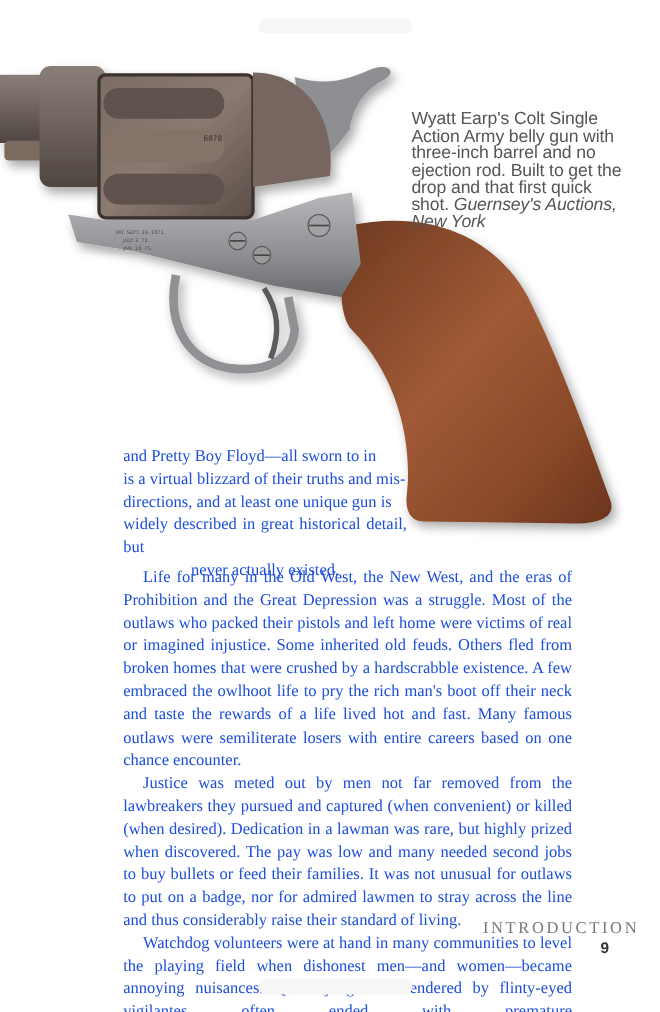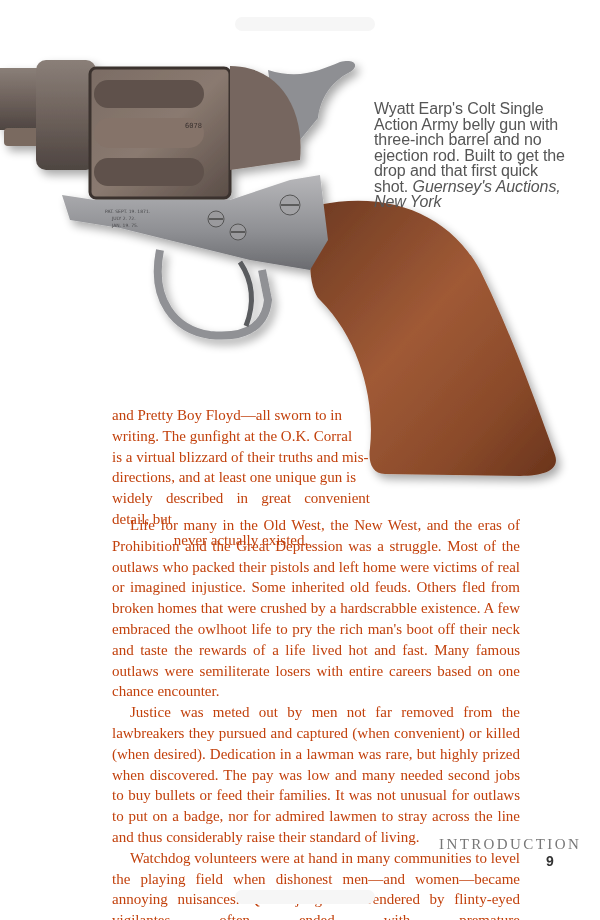--- a/index.html
+++ b/index.html
@@ -19,21 +19,21 @@
     .photo { position: absolute; left: 0; top: 40px; width: 600px; height: 450px; }
 
     .caption {
       position: absolute; left: 374px; top: 101px; width: 200px;
       font-family: "Liberation Sans", "DejaVu Sans", sans-serif;
       font-size: 16px; line-height: 15.5px; color: #555;
       letter-spacing: -0.1px;
     }
     .caption .credit { font-style: italic; }
 
-    .text { position: absolute; left: 112px; width: 408px; font-size: 15px; line-height: 20.8px; color: #c2410c; }
+    .text { position: absolute; left: 112px; width: 408px; font-size: 15px; line-height: 20.8px; color: #1d4ed8; }
     .para-top { top: 405px; width: 258px; text-align: justify; }
     .para-top p { margin: 0; }
     .body { top: 515px; text-align: justify; }
     .body p { margin: 0; text-indent: 18px; }
 
     .footer {
       position: absolute; top: 836px; left: 439px;
       font-family: Liberation Serif, serif;
       font-size: 15px; letter-spacing: 2.4px; color: #777;
     }
@@ -120,24 +120,23 @@
   </g>
 </svg>
 
 <div class="caption">
   <span>Wyatt Earp's Colt Single Action Army belly gun with three-inch barrel and no ejection rod. Built to get the drop and that first quick shot.</span>
   <span class="credit">Guernsey's Auctions, New York</span>
 </div>
 
 <div class="text para-top">
   <p>and Pretty Boy Floyd—all sworn to in</p>
-  <p>writing. The gunfight at the O.K. Corral</p>
   <p>is a virtual blizzard of their truths and mis-</p>
   <p>directions, and at least one unique gun is</p>
-  <p>widely described in great convenient detail, but</p>
+  <p>widely described in great historical detail, but</p>
   <p style="text-align:center">never actually existed.</p>
 </div>
 
 <div class="text body">
   <p>Life for many in the Old West, the New West, and the eras of Prohibition and the Great Depression was a struggle. Most of the outlaws who packed their pistols and left home were victims of real or imagined injustice. Some inherited old feuds. Others fled from broken homes that were crushed by a hardscrabble existence. A few embraced the owlhoot life to pry the rich man's boot off their neck and taste the rewards of a life lived hot and fast. Many famous outlaws were semiliterate losers with entire careers based on one chance encounter.</p>
   <p>Justice was meted out by men not far removed from the lawbreakers they pursued and captured (when convenient) or killed (when desired). Dedication in a lawman was rare, but highly prized when discovered. The pay was low and many needed second jobs to buy bullets or feed their families. It was not unusual for outlaws to put on a badge, nor for admired lawmen to stray across the line and thus considerably raise their standard of living.</p>
   <p style="text-align-last: justify">Watchdog volunteers were at hand in many communities to level the playing field when dishonest men—and women—became annoying nuisances. Quick judgments rendered by flinty-eyed vigilantes often ended with premature</p>
 </div>
 
 <div class="footer">INTRODUCTION</div>

